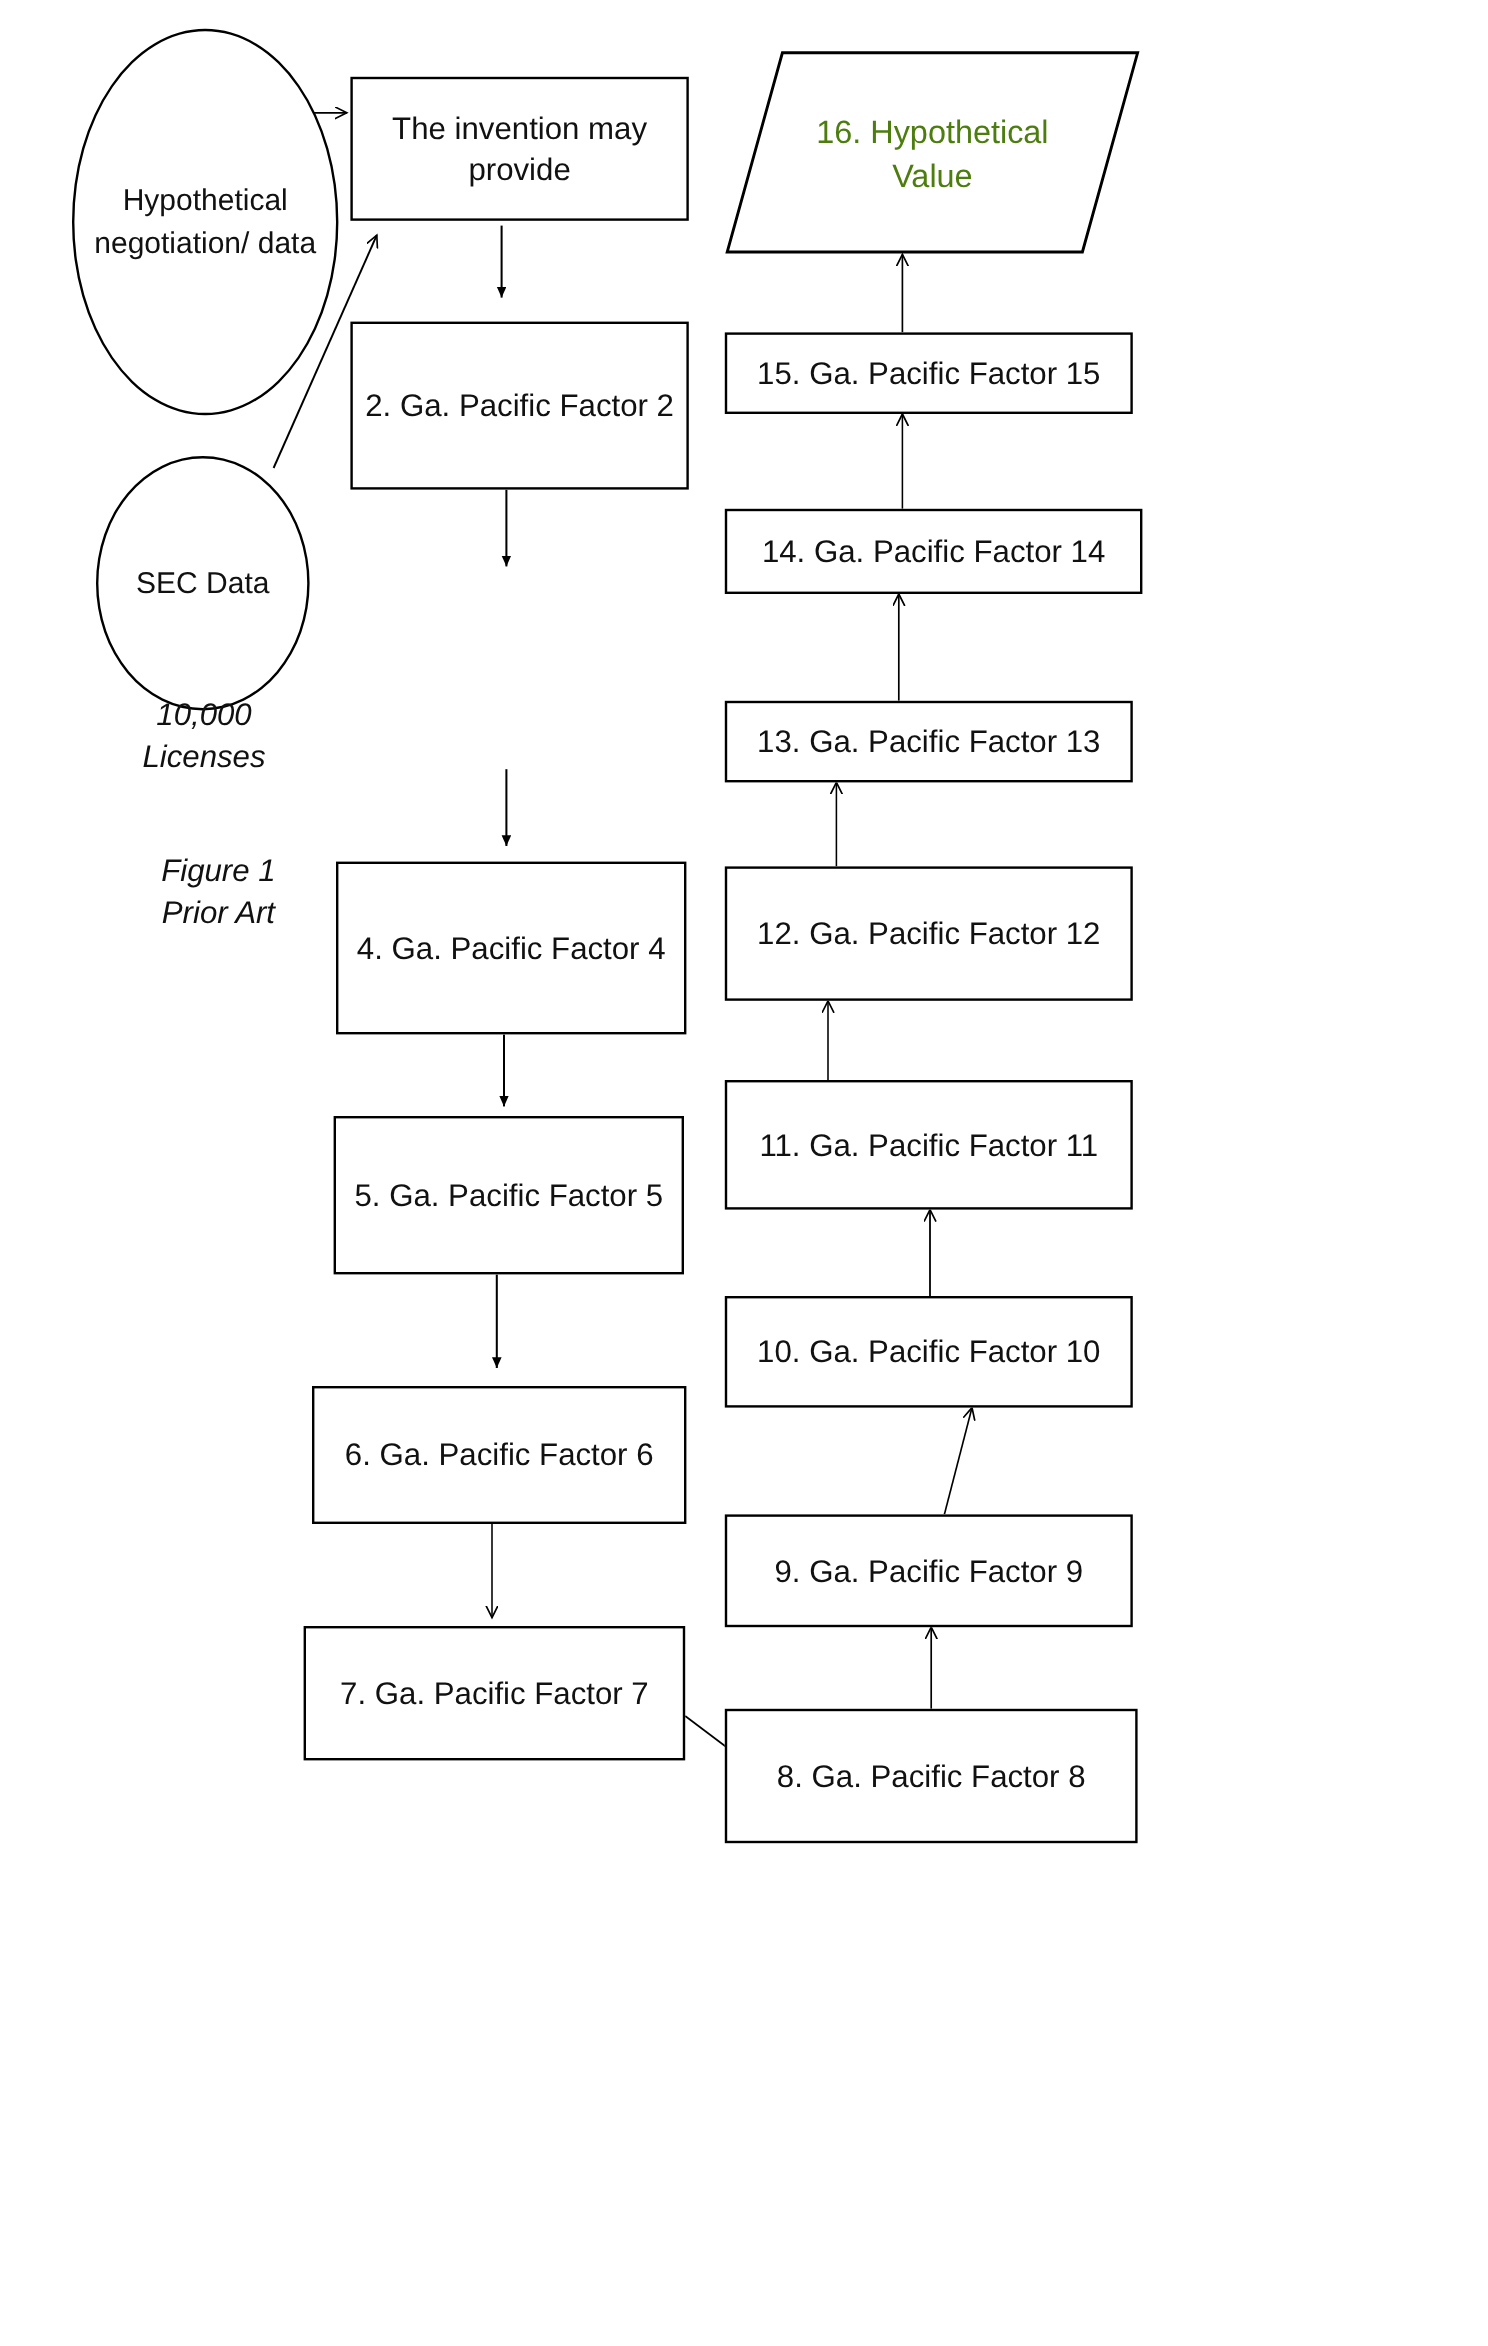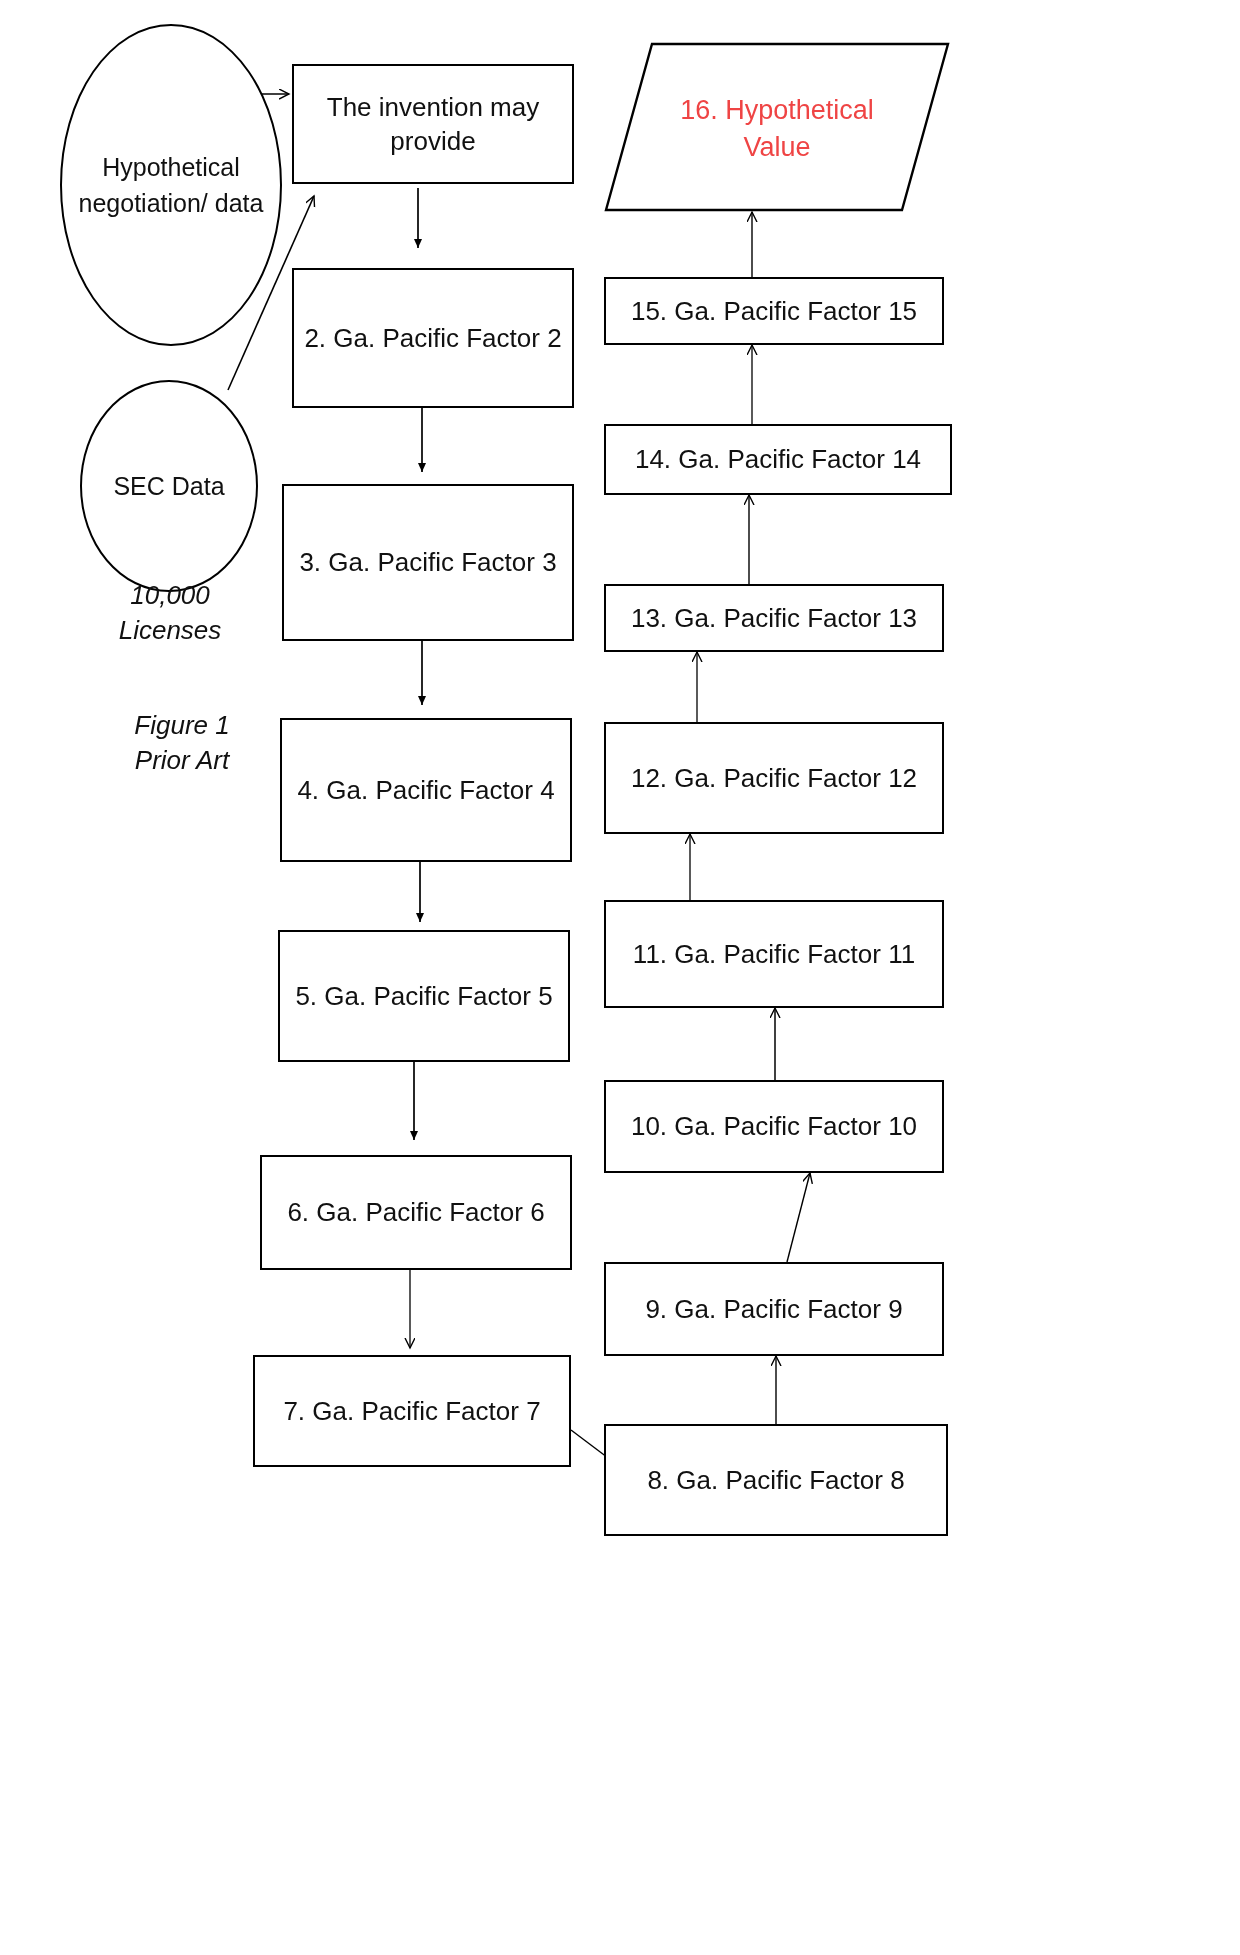--- a/index.html
+++ b/index.html
@@ -63,21 +63,21 @@
     left: 0;
     top: 0;
     width: 100%;
     height: 100%;
     display: flex;
     align-items: center;
     justify-content: center;
     text-align: center;
     font-size: 27px;
     line-height: 1.36;
-    color: #ef4444;
+    color: #4d7c0f;
     padding-top: 4px;
     box-sizing: border-box;
   }
   .free-label {
     position: absolute;
     text-align: center;
     font-size: 26px;
     line-height: 1.35;
     color: #111111;
     white-space: pre-line;
@@ -154,23 +154,20 @@
 
   <div class="node" style="left:292px; top:64px; width:282px; height:120px;">
     <span style="white-space:pre-line;">The invention may
 provide</span>
   </div>
 
   <div class="node" style="left:292px; top:268px; width:282px; height:140px;">
     <span class="nowrap">2. Ga. Pacific Factor  2</span>
   </div>
 
-  <div class="node" style="left:282px; top:484px; width:292px; height:157px;">
-    <span class="nowrap">3. Ga. Pacific Factor  3</span>
-  </div>
 
   <div class="node" style="left:280px; top:718px; width:292px; height:144px;">
     <span class="nowrap">4. Ga. Pacific Factor  4</span>
   </div>
 
   <div class="node" style="left:278px; top:930px; width:292px; height:132px;">
     <span class="nowrap">5. Ga. Pacific Factor  5</span>
   </div>
 
   <div class="node" style="left:260px; top:1155px; width:312px; height:115px;">

